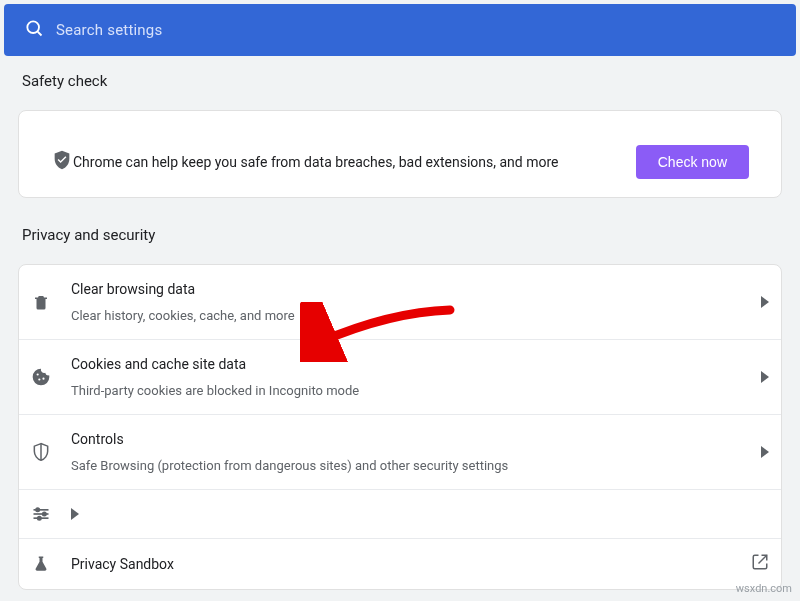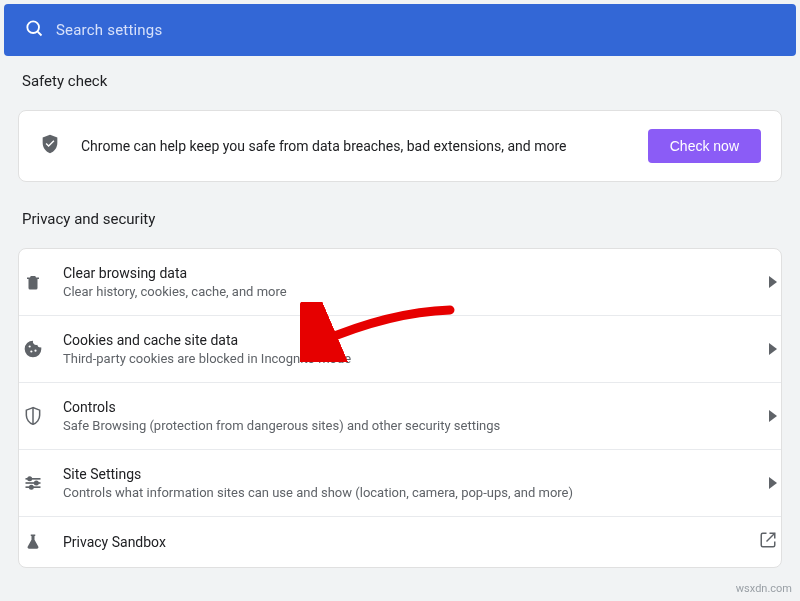--- a/index.html
+++ b/index.html
@@ -37,60 +37,60 @@
     padding: 16px 4px 20px 4px;
   }
   .card {
     background: #fff;
     border: 1px solid #e0e0e0;
     border-radius: 8px;
   }
   .safety-row {
     display: flex;
     align-items: center;
-    padding: 18px 20px;
-    gap: 20px;
+    padding: 18px 32px;
+    margin-top: 16px;
   }
   .safety-row .text {
     flex: 1;
     color: #202124;
     font-size: 14px;
   }
   .check-btn {
     background: #8b5cf6;
     color: #fff;
     border: none;
     border-radius: 4px;
     font-size: 14px;
     font-weight: 500;
     padding: 9px 22px;
     cursor: pointer;
   }
   .list-row {
     display: flex;
     align-items: center;
-    padding: 14px 4px;
+    padding: 14px 12px;
     gap: 20px;
     border-top: 1px solid #e8eaed;
     cursor: pointer;
     position: relative;
   }
   .list-row:first-child { border-top: none; }
   .list-row .icon { color: #5f6368; flex-shrink: 0; width: 20px; display:flex; justify-content:center; }
   .list-row .labels { flex: 1; min-width: 0; }
   .list-row .title {
     color: #202124;
     font-size: 14px;
     line-height: 20px;
   }
   .list-row .desc {
     color: #5f6368;
     font-size: 13px;
     line-height: 18px;
-    margin-top: 0;
+    margin-top: 8px;
     white-space: nowrap;
     overflow: hidden;
     text-overflow: ellipsis;
   }
   .chev { color: #5f6368; flex-shrink: 0; }
   .arrow-annotation {
     position: absolute;
     left: 300px;
     top: 302px;
     pointer-events: none;
@@ -195,24 +195,20 @@
       <span class="icon">
         <svg width="20" height="20" viewBox="0 0 24 24" fill="none" stroke="currentColor" stroke-width="2">
             <line x1="3" y1="7" x2="21" y2="7"></line>
             <line x1="3" y1="12" x2="21" y2="12"></line>
             <line x1="3" y1="17" x2="21" y2="17"></line>
             <circle cx="8" cy="7" r="2" fill="#5f6368"></circle>
             <circle cx="16" cy="12" r="2" fill="#5f6368"></circle>
             <circle cx="10" cy="17" r="2" fill="#5f6368"></circle>
           </svg>
       </span>
-      <div class="labels">
-        <div class="title">Site Settings</div>
-        <div class="desc">Controls what information sites can use and show (location, camera, pop-ups, and more)</div>
-      </div>
       <span class="chev">
         <svg width="8" height="12" viewBox="0 0 8 12" fill="currentColor">
             <path d="M0 0l8 6-8 6z"></path>
           </svg>
       </span>
     </div>
 
     <div class="list-row">
       <span class="icon">
         <svg width="18" height="20" viewBox="0 0 24 24" fill="currentColor">

